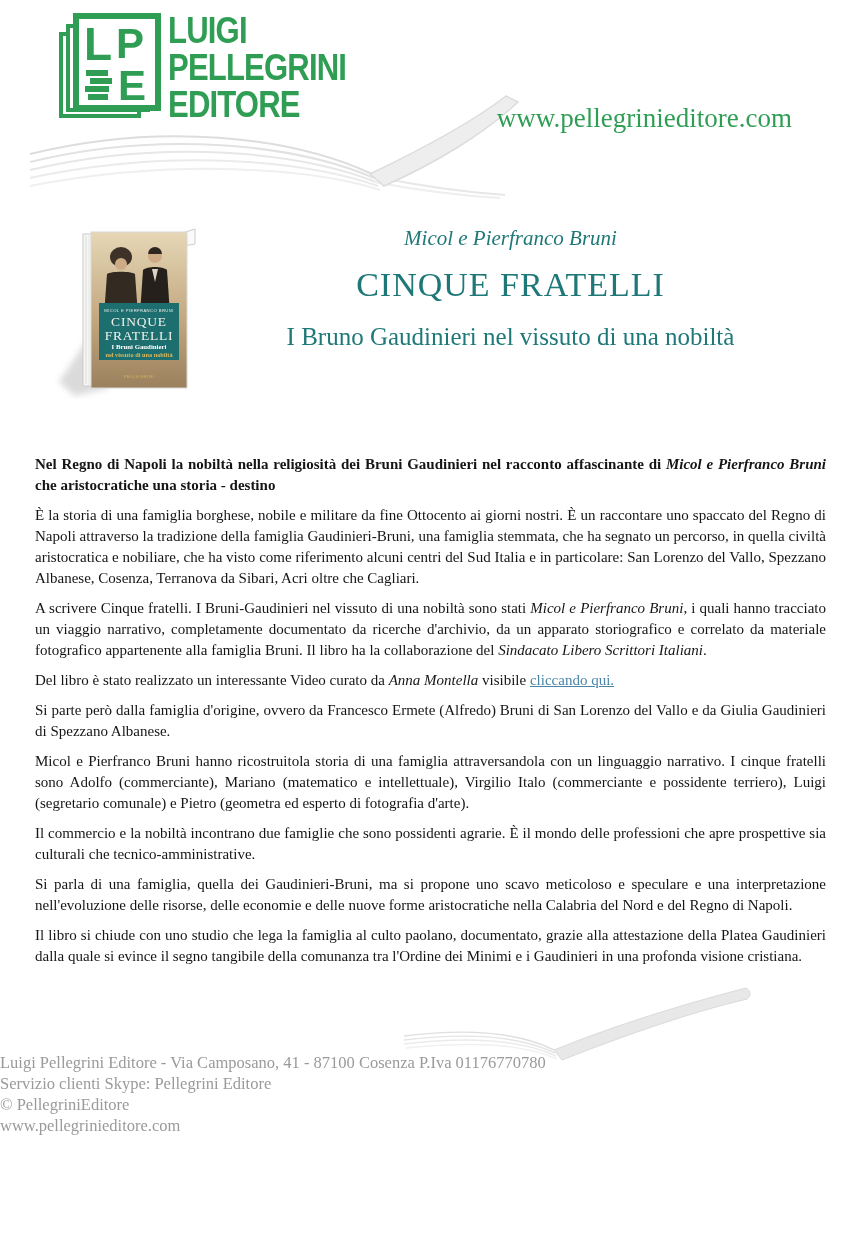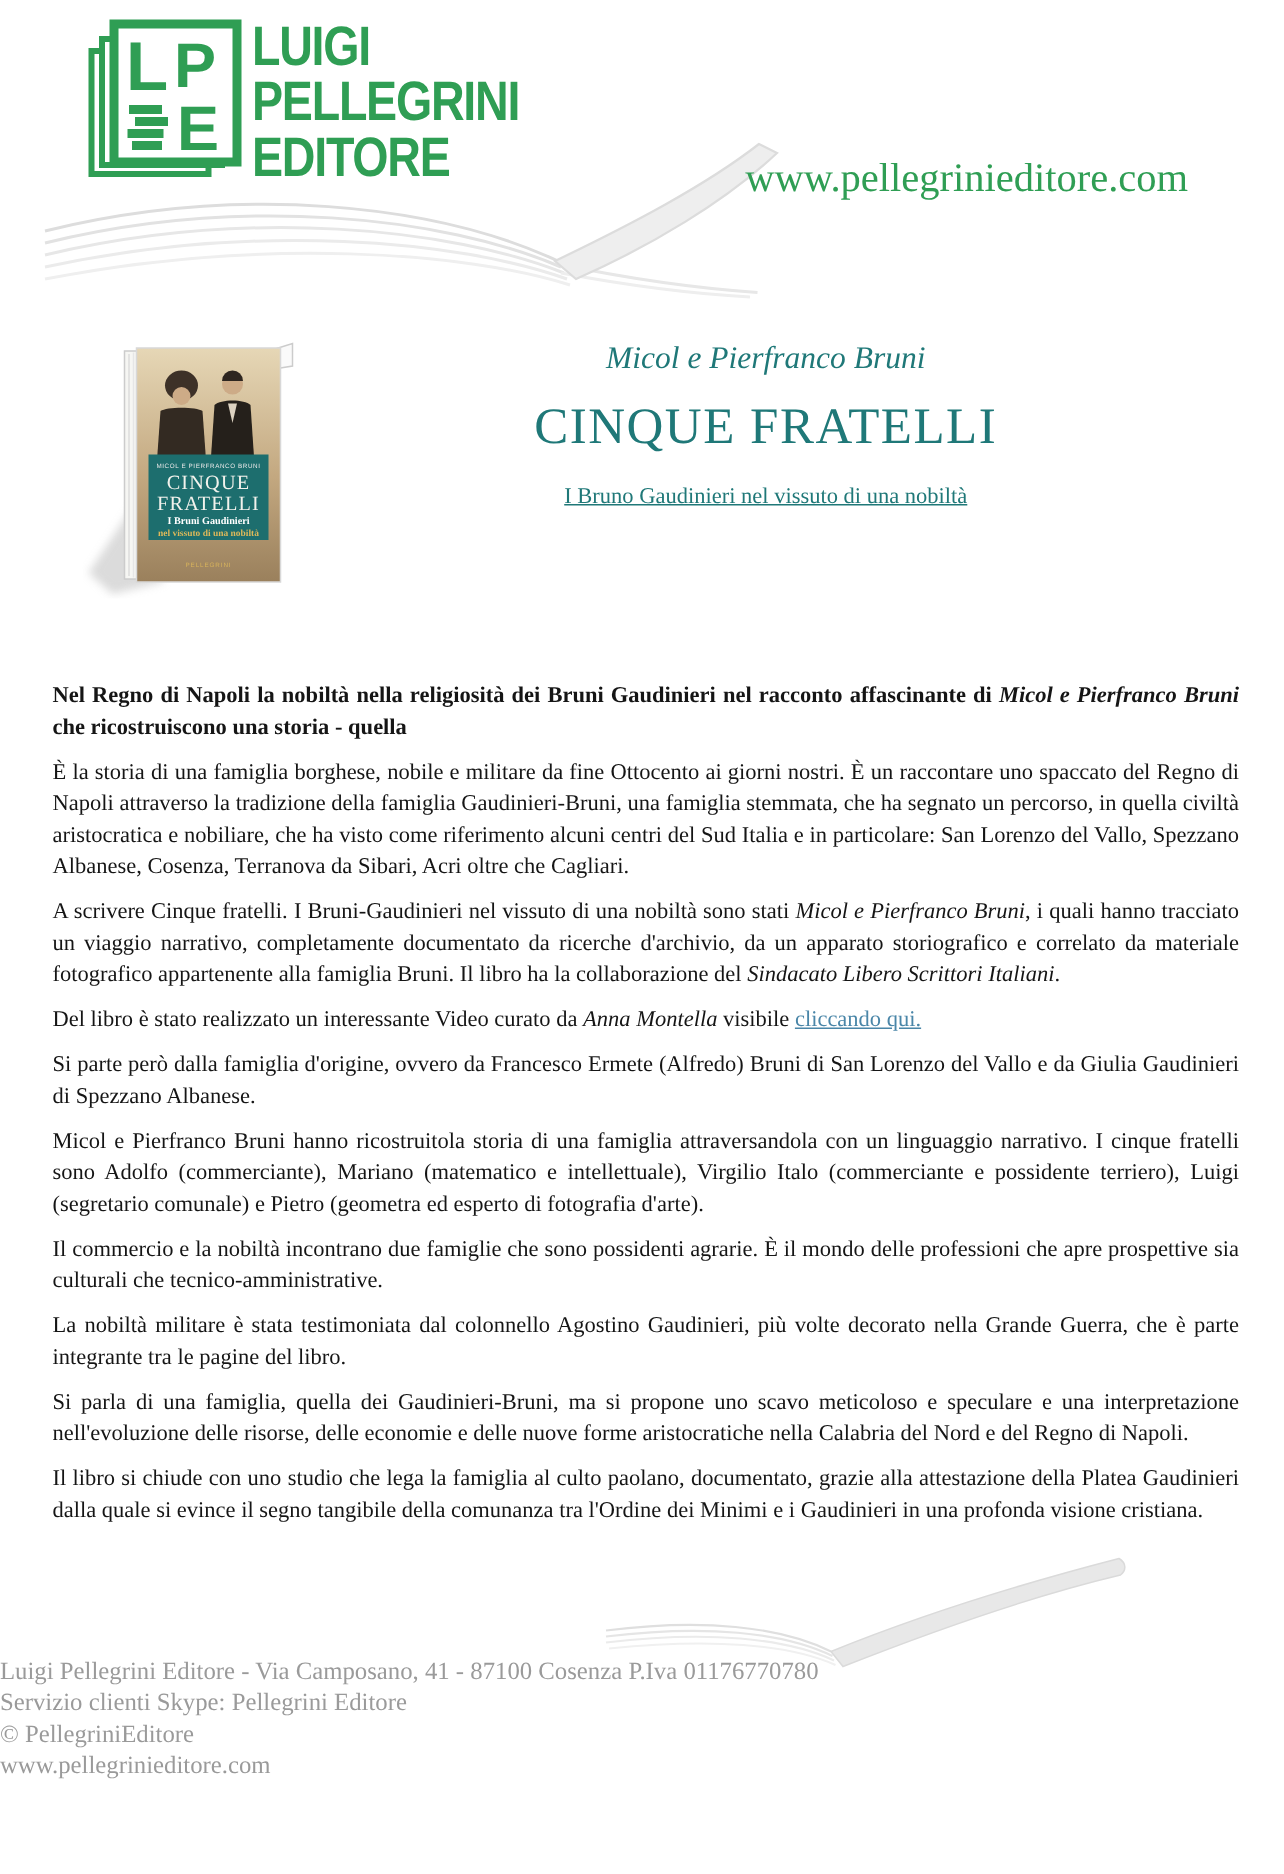--- a/index.html
+++ b/index.html
@@ -30,21 +30,21 @@
     font-family:"Liberation Serif",serif;font-size:27px;color:var(--green);
     z-index:2;cursor:pointer;
   }
   .header-swoosh{position:absolute;left:0;top:92px;width:856px;height:108px;z-index:1;}
   
   .hero{display:flex;padding:24px 40px 0 55px;height:196px;}
   .book{width:150px;flex:none;}
   .titles{flex:1;text-align:center;color:var(--teal);padding-top:2px;}
   .hero-author{font-style:italic;font-size:21px;margin:0 0 15px 0;}
   .hero-title{font-size:34px;font-weight:normal;letter-spacing:1px;margin:0 0 19px 0;color:var(--teal);}
-  .hero-subtitle{font-size:15px;text-decoration:underline;}
+  .hero-subtitle{font-size:25px;}
   
   article{padding:0 30px 0 35px;margin-top:34px;}
   article p{
     margin:0 0 9px 0;text-align:justify;
     font-size:15px;line-height:21px;color:#151515;
   }
   article a.vlink{color:var(--link);cursor:pointer;}
   
   footer{position:relative;height:215px;margin-top:2px;}
   .footer-swoosh{position:absolute;top:2px;right:58px;width:420px;height:110px;}
@@ -140,28 +140,27 @@
       </svg>
     </div>
     <div class="titles">
       <div class="hero-author">Micol e Pierfranco Bruni</div>
       <h1 class="hero-title">CINQUE FRATELLI</h1>
       <div class="hero-subtitle">I Bruno Gaudinieri nel vissuto di una nobiltà</div>
     </div>
   </section>
 
   <article id="article">
-      <p><span style="font-weight: bold;">Nel Regno di Napoli la nobiltà nella religiosità dei Bruni Gaudinieri nel racconto affascinante di </span><span style="font-weight: bold; font-style: italic;">Micol e Pierfranco Bruni</span><span style="font-weight: bold;"> che ricostruiscono una storia - quella</span></p>
+      <p><span style="font-weight: bold;">Nel Regno di Napoli la nobiltà nella religiosità dei Bruni Gaudinieri nel racconto affascinante di </span><span style="font-weight: bold; font-style: italic;">Micol e Pierfranco Bruni</span><span style="font-weight: bold;"> che aristocratiche una storia - destino</span></p>
       <p><span>È la storia di una famiglia borghese, nobile e militare da fine Ottocento ai giorni nostri. È un raccontare uno spaccato del Regno di Napoli attraverso la tradizione della famiglia Gaudinieri-Bruni, una famiglia stemmata, che ha segnato un percorso, in quella civiltà aristocratica e nobiliare, che ha visto come riferimento alcuni centri del Sud Italia e in particolare: San Lorenzo del Vallo, Spezzano Albanese, Cosenza, Terranova da Sibari, Acri oltre che Cagliari.</span></p>
       <p><span>A scrivere Cinque fratelli. I Bruni-Gaudinieri nel vissuto di una nobiltà sono stati </span><span style="font-style: italic;">Micol e Pierfranco Bruni</span><span>, i quali hanno tracciato un viaggio narrativo, completamente documentato da ricerche d'archivio, da un apparato storiografico e correlato da materiale fotografico appartenente alla famiglia Bruni. Il libro ha la collaborazione del </span><span style="font-style: italic;">Sindacato Libero Scrittori Italiani</span><span>.</span></p>
       <p><span>Del libro è stato realizzato un interessante Video curato da </span><span style="font-style: italic; margin-top: 19px;">Anna Montella</span><span> visibile </span><a class="vlink" href="#">cliccando qui.</a></p>
       <p><span>Si parte però dalla famiglia d'origine, ovvero da Francesco Ermete (Alfredo) Bruni di San Lorenzo del Vallo e da Giulia Gaudinieri di Spezzano Albanese.</span></p>
       <p><span>Micol e Pierfranco Bruni hanno ricostruitola storia di una famiglia attraversandola con un linguaggio narrativo. I cinque fratelli sono Adolfo (commerciante), Mariano (matematico e intellettuale), Virgilio Italo (commerciante e possidente terriero), Luigi (segretario comunale) e Pietro (geometra ed esperto di fotografia d'arte).</span></p>
       <p><span>Il commercio e la nobiltà incontrano due famiglie che sono possidenti agrarie. È il mondo delle professioni che apre prospettive sia culturali che tecnico-amministrative.</span></p>
-      <p><span>La nobiltà militare è stata testimoniata dal colonnello Agostino Gaudinieri, più volte decorato nella Grande Guerra, che è parte integrante tra le pagine del libro.</span></p>
       <p><span>Si parla di una famiglia, quella dei Gaudinieri-Bruni, ma si propone uno scavo meticoloso e speculare e una interpretazione nell'evoluzione delle risorse, delle economie e delle nuove forme aristocratiche nella Calabria del Nord e del Regno di Napoli.</span></p>
       <p><span>Il libro si chiude con uno studio che lega la famiglia al culto paolano, documentato, grazie alla attestazione della Platea Gaudinieri dalla quale si evince il segno tangibile della comunanza tra l'Ordine dei Minimi e i Gaudinieri in una profonda visione cristiana.</span></p>
     </article>
 
   <footer>
     <svg class="footer-swoosh" viewBox="0 0 420 110">
       <g fill="none" stroke="#e5e5e5" stroke-width="1.4">
         <path d="M 26 58 C 90 50, 142 55, 176 72" stroke="#dfdfdf"></path>
         <path d="M 26 62 C 92 54, 144 59, 177 75"></path>
         <path d="M 26 66 C 94 58, 146 63, 178 78" stroke="#ebebeb"></path>

